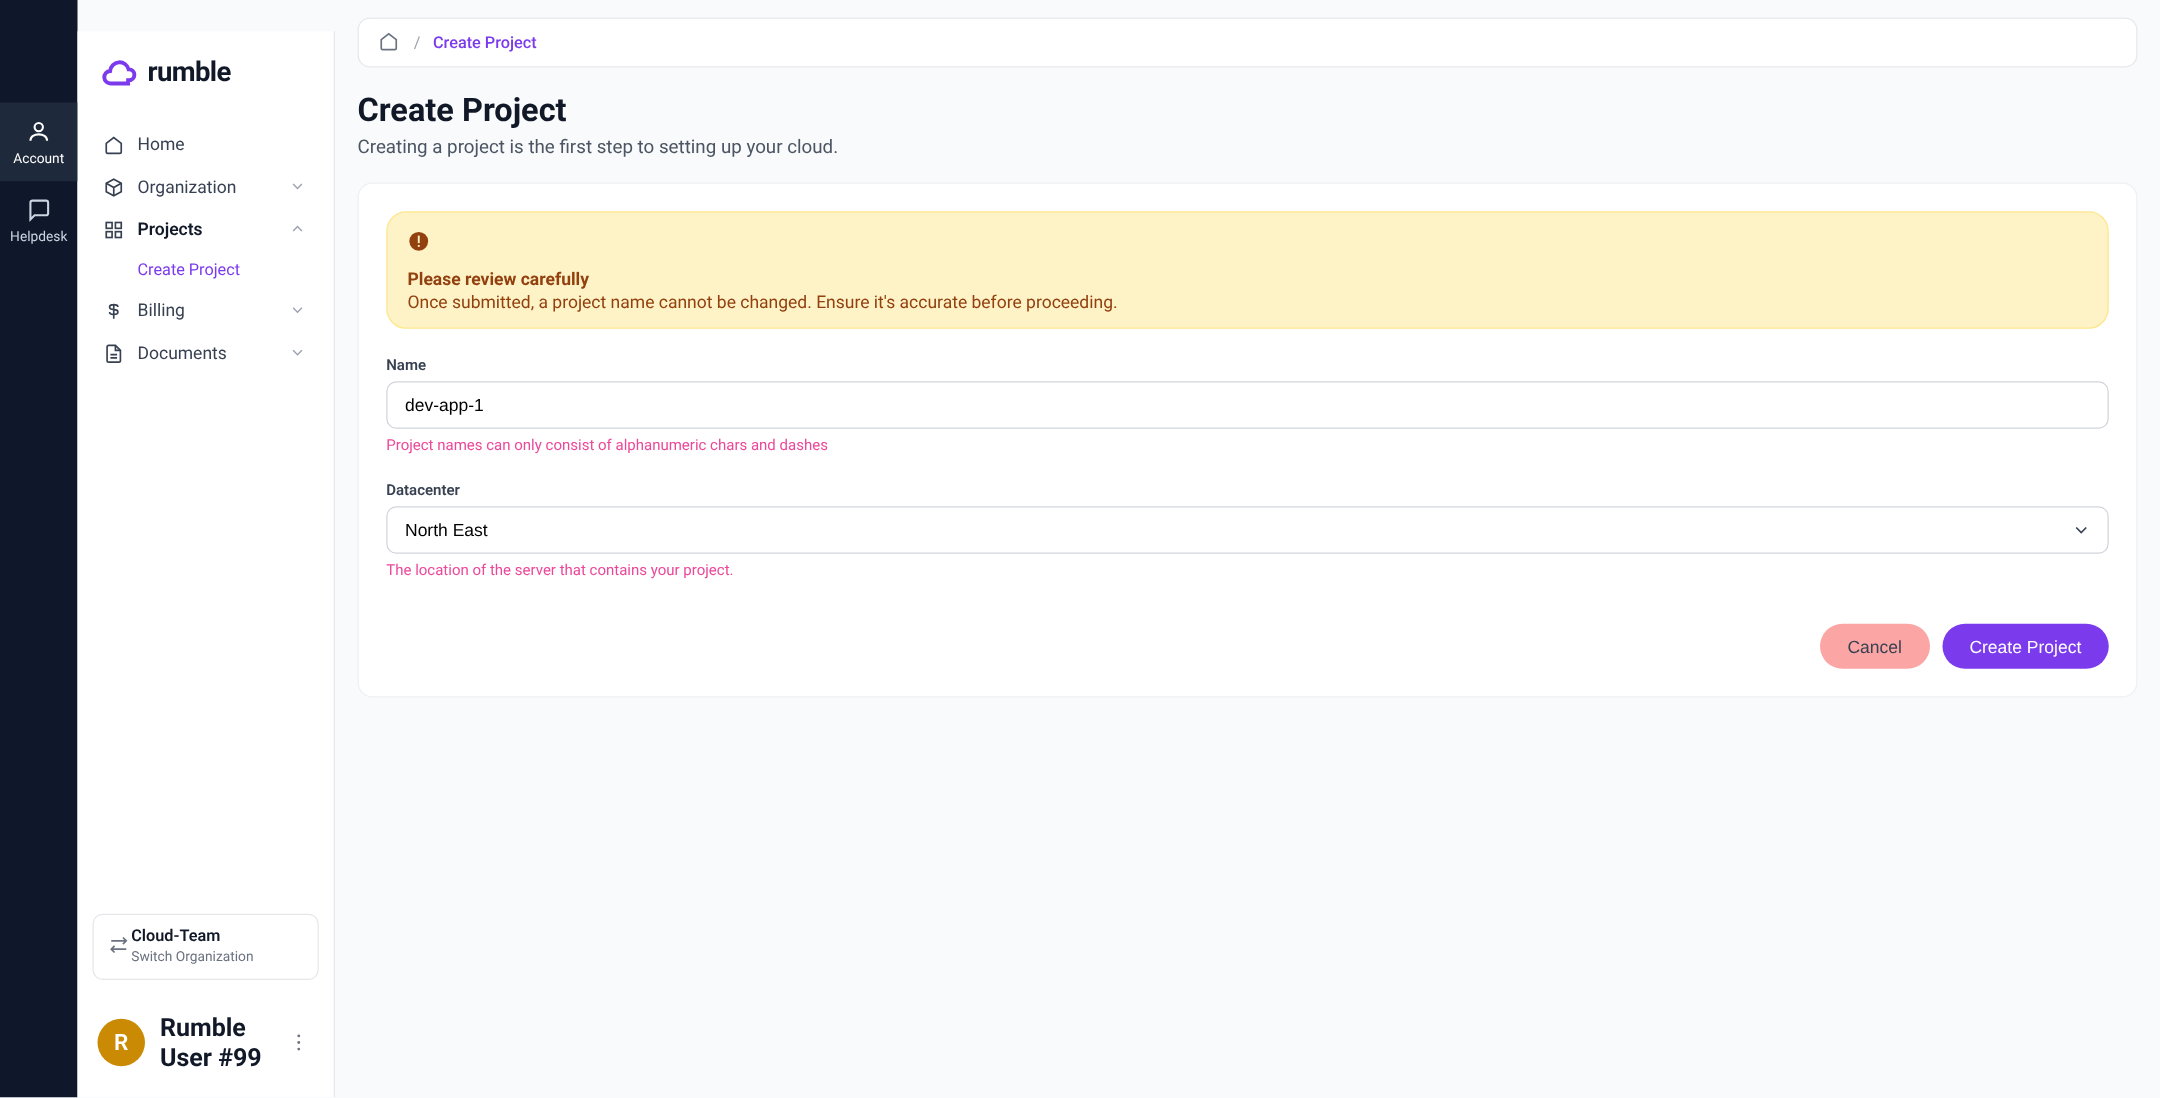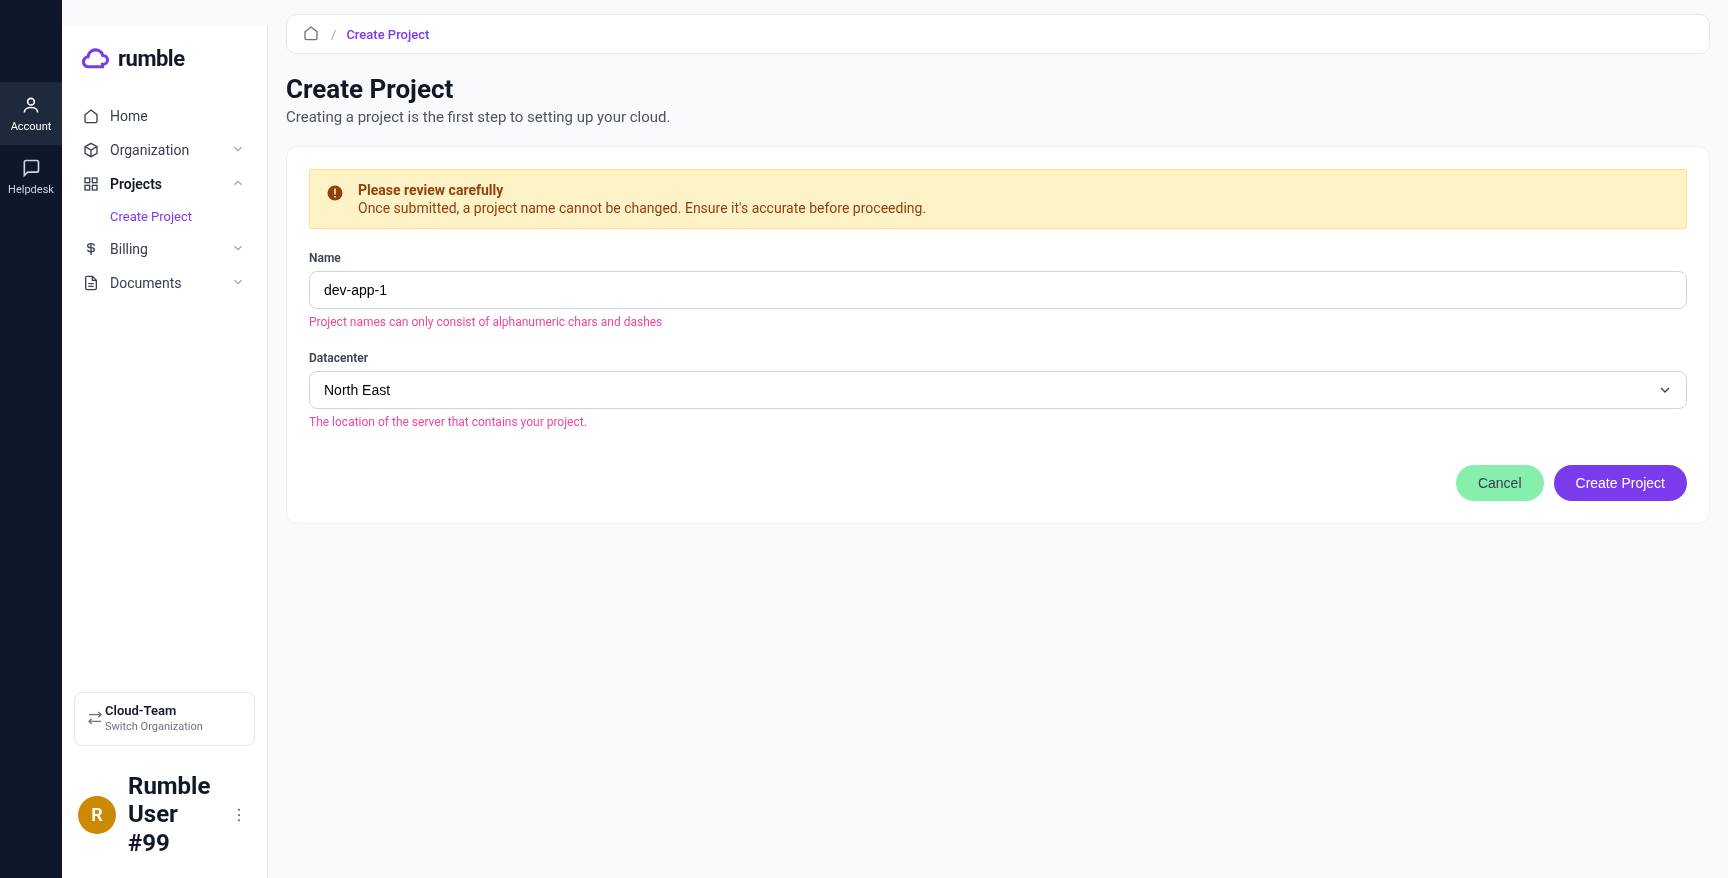--- a/index.html
+++ b/index.html
@@ -28,52 +28,52 @@
 .sidebar-spacer { flex: 1; }
 
 .org-switcher { border: 1px solid #e5e7eb; border-radius: 8px; padding: 10px 12px; display: flex; align-items: center; cursor: pointer; margin-bottom: 16px; }
 .org-switcher-icon { width: 18px; height: 18px; color: #6b7280; }
 .org-switcher-text { display: flex; flex-direction: column; line-height: 1.3; }
 .org-switcher-name { font-size: 13px; font-weight: 600; }
 .org-switcher-sub { font-size: 11px; color: #6b7280; }
 
 .user-row { display: flex; align-items: center; gap: 12px; padding: 10px 4px 20px 4px; }
 .avatar { width: 38px; height: 38px; border-radius: 50%; background: #ca8a04; color: #fff; display: flex; align-items: center; justify-content: center; font-weight: 600; font-size: 18px; flex-shrink: 0; }
-.user-name { font-size: 24px; font-weight: 700; line-height: 1.2; flex: 1; }
+.user-name { font-size: 20px; font-weight: 700; line-height: 1.2; flex: 1; }
 .user-menu { width: 24px; height: 24px; display: flex; align-items: center; justify-content: center; cursor: pointer; color: #6b7280; }
 
 
 .main { flex: 1; padding: 14px 18px; overflow: auto; }
 .breadcrumb-bar { background: #fff; border: 1px solid #e5e7eb; border-radius: 10px; padding: 10px 16px; display: flex; align-items: center; gap: 10px; font-size: 13px; margin-bottom: 20px; }
 .breadcrumb-home { width: 18px; height: 18px; color: #6b7280; cursor: pointer; }
 .breadcrumb-sep { color: #9ca3af; }
 .breadcrumb-current { color: #7c3aed; font-weight: 500; cursor: pointer; }
 
 .page-title { font-size: 26px; font-weight: 700; margin-bottom: 4px; }
 .page-subtitle { font-size: 15px; color: #4b5563; margin-bottom: 20px; }
 
 .card { background: #fff; border: 1px solid #eef0f3; border-radius: 12px; padding: 22px; }
-.alert { background: #fef3c7; border: 1px solid #fde68a; border-radius: 2px; padding: 12px 16px; display: flex; gap: 12px; margin-bottom: 22px; }
+.alert { background: #fef3c7; border: 1px solid #fde68a; border-radius: 16px; padding: 12px 16px; display: flex; gap: 12px; margin-bottom: 22px; flex-direction: column; }
 .alert-icon { width: 20px; height: 20px; color: #92400e; flex-shrink: 0; margin-top: 2px; }
 .alert-body { display: flex; flex-direction: column; gap: 2px; }
 .alert-title { font-weight: 700; color: #92400e; font-size: 14px; }
 .alert-text { color: #92400e; font-size: 14px; }
 
 .form-group { margin-bottom: 22px; }
 .form-label { font-size: 12px; font-weight: 600; color: #374151; display: block; margin-bottom: 6px; }
 .form-input { width: 100%; border: 1px solid #d1d5db; border-radius: 8px; padding: 10px 14px; font-size: 14px; background: #fff; outline: none; }
 .form-help { font-size: 12px; color: #ec4899; margin-top: 6px; }
 
 .select-wrap { position: relative; }
 .select-wrap .form-input { padding-right: 40px; cursor: pointer; text-align: left; }
 .select-chevron { position: absolute; right: 14px; top: 50%; transform: translateY(-50%); width: 16px; height: 16px; color: #374151; pointer-events: none; }
 
 .form-actions { display: flex; justify-content: flex-end; gap: 10px; margin-top: 36px; }
 .btn { border: none; border-radius: 9999px; padding: 10px 22px; font-size: 14px; font-weight: 500; cursor: pointer; }
-.btn-secondary { background: #86efac; color: #374151; }
+.btn-secondary { background: #fca5a5; color: #374151; }
 .btn-primary { background: #7c3aed; color: #fff; }
 </style>
 </head>
 <body>
 
 <div class="rail">
   <div class="rail-spacer"></div>
   <div class="rail-item active">
     <span class="rail-icon">
       <svg viewBox="0 0 24 24" width="20" height="20" fill="none" stroke="currentColor" stroke-width="2">

